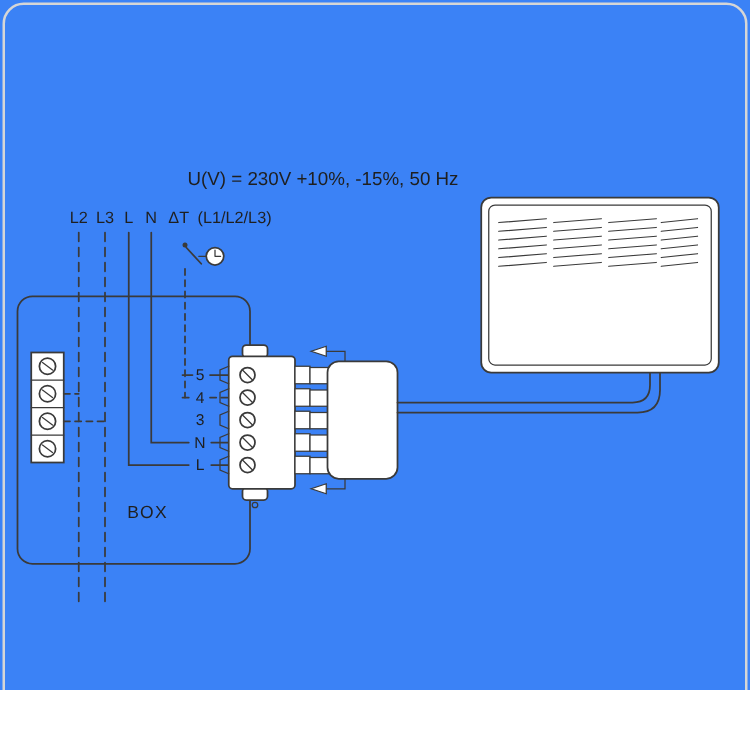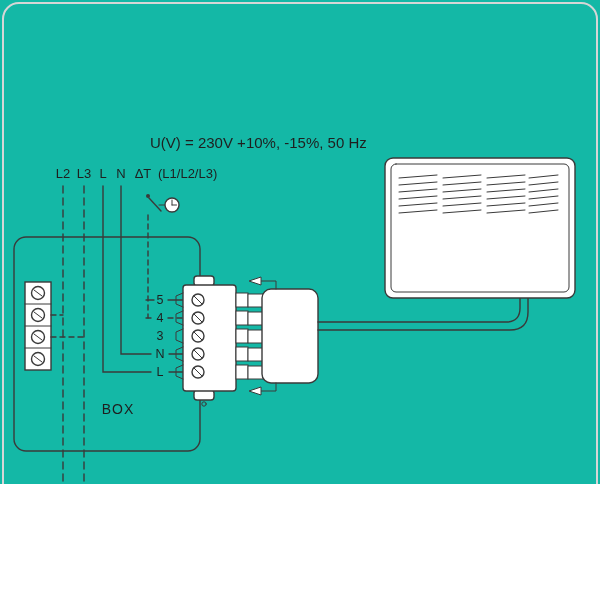--- a/index.html
+++ b/index.html
@@ -1,16 +1,16 @@
 <!DOCTYPE html>
 <html><head>
 <meta charset="utf-8">
 <style>
   html,body{margin:0;padding:0;background:#ffffff;}
-  .stage{width:600px;height:484px;position:relative;font-family:"Liberation Sans",sans-serif;background:#14b8a6;text-decoration:underline;}
+  .stage{width:600px;height:552px;position:relative;font-family:"Liberation Sans",sans-serif;background:#3b82f6;text-decoration:underline;}
   svg{display:block;}
   .ln{stroke:#3a3a3a;stroke-width:1.4;fill:none;stroke-linecap:round;}
   .lnf{stroke:#3a3a3a;stroke-width:1.4;fill:#ffffff;}
   .thin{stroke-width:1;}
   .dashL{stroke-dasharray:7 5;}
   .dashS{stroke-dasharray:5 4;}
   .txt{fill:#1f1f1f;font-family:"Liberation Sans",sans-serif;}
   .spec{font-size:15px;}
   .lbl{font-size:13px;}
   .term{font-size:12.5px;}

